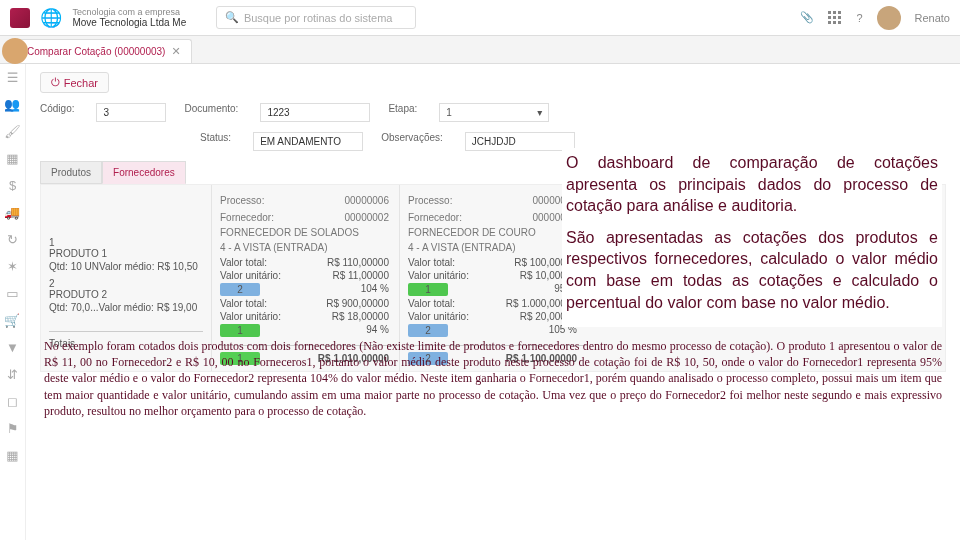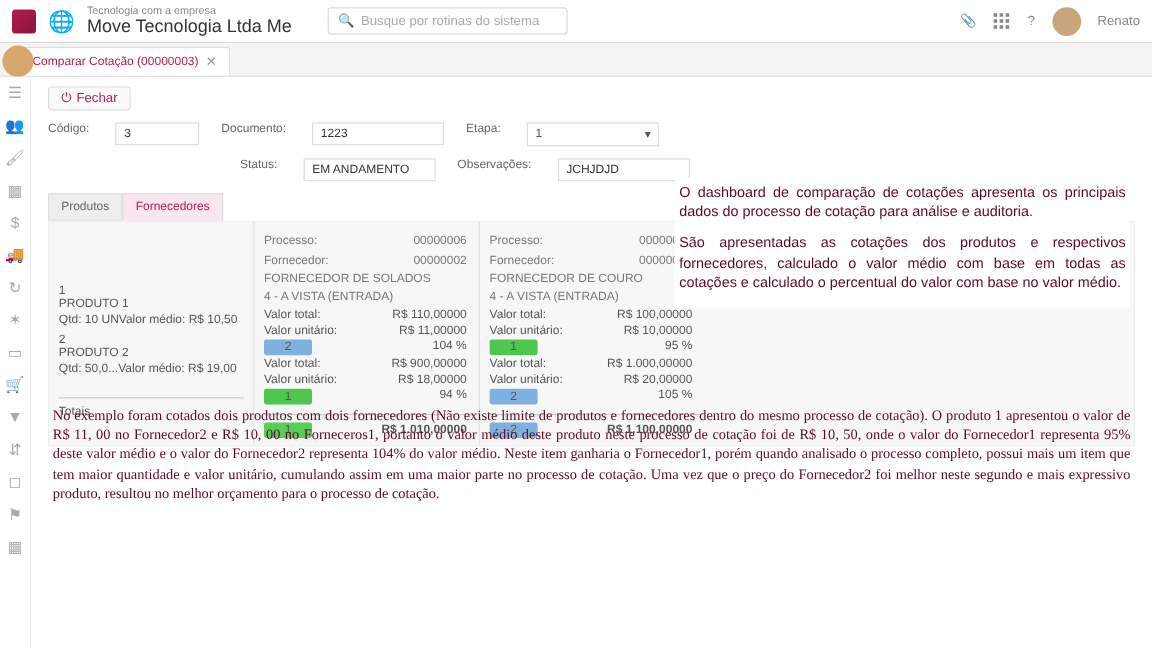--- a/index.html
+++ b/index.html
@@ -1,21 +1,21 @@
 <!DOCTYPE html>
 <html><head>
 <meta charset="utf-8">
 <style>
 *{box-sizing:border-box;margin:0;padding:0;font-family:Segoe UI,Arial,sans-serif}
 body{width:960px;height:540px;background:#fff;font-size:11px;overflow:hidden;position:relative}
 .topbar{height:36px;border-bottom:1px solid #ddd;display:flex;align-items:center;padding:0 10px;gap:10px}
 .logo{width:20px;height:20px;background:linear-gradient(135deg,#b01e4e,#8a1339);border-radius:3px}
 .globe{font-size:18px;color:#888}
 .company-box{display:flex;flex-direction:column;font-size:9px;color:#888}
-.company-name{font-size:15px;color:#333}
+.company-name{font-size:10px;color:#333}
 .search-wrap{margin-left:20px;flex:0 0 200px;border:1px solid #ddd;border-radius:3px;padding:4px 8px;display:flex;align-items:center;gap:5px;color:#aaa}
 .top-right{margin-left:auto;display:flex;align-items:center;gap:14px;color:#888}
 .grid-icon{width:14px;height:14px;display:inline-grid;grid-template-columns:repeat(3,3px);grid-template-rows:repeat(3,3px);gap:2px}
 .grid-icon span{background:#888;width:3px;height:3px}
 .avatar-sm{width:24px;height:24px;border-radius:50%;background:#c8a57b}
 .tabstrip{height:28px;background:#f4f4f4;border-bottom:1px solid #ddd;display:flex;align-items:flex-end;padding-left:16px}
 .tab{background:#fff;border:1px solid #ddd;border-bottom:none;padding:5px 10px;font-size:10px;color:#b01e4e;display:flex;align-items:center;gap:6px;border-radius:3px 3px 0 0}
 .tab-close{color:#999;font-size:11px}
 .sidebar{position:absolute;left:0;top:64px;bottom:0;width:26px;border-right:1px solid #eee;display:flex;flex-direction:column;align-items:center;gap:12px;padding-top:6px;color:#aaa;font-size:13px;background:#fff}
 .avatar-side{width:26px;height:26px;border-radius:50%;background:#d9a66e;position:absolute;left:2px;top:38px}
@@ -36,21 +36,21 @@
 .prod .row{display:flex;margin-top:2px}
 .totals{margin-top:18px;padding-top:6px;border-top:1px solid #ccc}
 .supcol{width:188px;padding:6px 0 6px 8px;font-size:10px;color:#555;border-left:1px solid #e4e4e4}
 .supcol .hdr{color:#777;line-height:1.5}
 .kv{display:flex;justify-content:space-between;margin-top:2px;padding-right:10px}
 .badge{display:inline-block;width:40px;text-align:center;padding:1px 0;border-radius:2px;font-size:10px}
 .b-blue{background:#7fb1e0}
 .b-green{background:#4fc74f}
 .b-lgreen{background:#55cf55}
 .tot-row{display:flex;justify-content:space-between;align-items:center;padding-right:10px;margin-top:8px;padding-top:6px;border-top:1px solid #ccc}
-.callout{position:absolute;right:18px;top:148px;width:380px;font-size:12px;color:#5a0a25;text-align:justify;line-height:1.35;font-family:Calibri,Arial,sans-serif;background:#fff;padding:4px}
+.callout{position:absolute;right:18px;top:148px;width:380px;font-size:16px;color:#5a0a25;text-align:justify;line-height:1.35;font-family:Calibri,Arial,sans-serif;background:#fff;padding:4px}
 .callout p{margin-bottom:10px}
 .explain{position:absolute;left:44px;right:18px;top:338px;font-size:12px;color:#5a0a25;text-align:justify;line-height:1.35;font-family:Liberation Serif, serif}
 </style>
 </head>
 <body>
 
 <div class="topbar">
   <div class="logo"></div>
   <span class="globe">🌐</span>
   <div class="company-box">
@@ -153,21 +153,21 @@
         <div>PRODUTO 1</div>
         <div class="row">
             <span>Qtd: 10 UN</span>
             <span>Valor médio: R$ 10,50</span>
           </div>
       </div>
       <div class="prod" style="margin-top:6px">
         <div>2</div>
         <div>PRODUTO 2</div>
         <div class="row">
-            <span>Qtd: 50,0...</span>
+            <span>Qtd: 70,0...</span>
             <span>Valor médio: R$ 19,00</span>
           </div>
       </div>
       <div class="totals">Totais</div>
     </div>
 
     <div class="supcol">
       <div class="hdr">
         <div class="kv">
             <span>Processo:</span>

